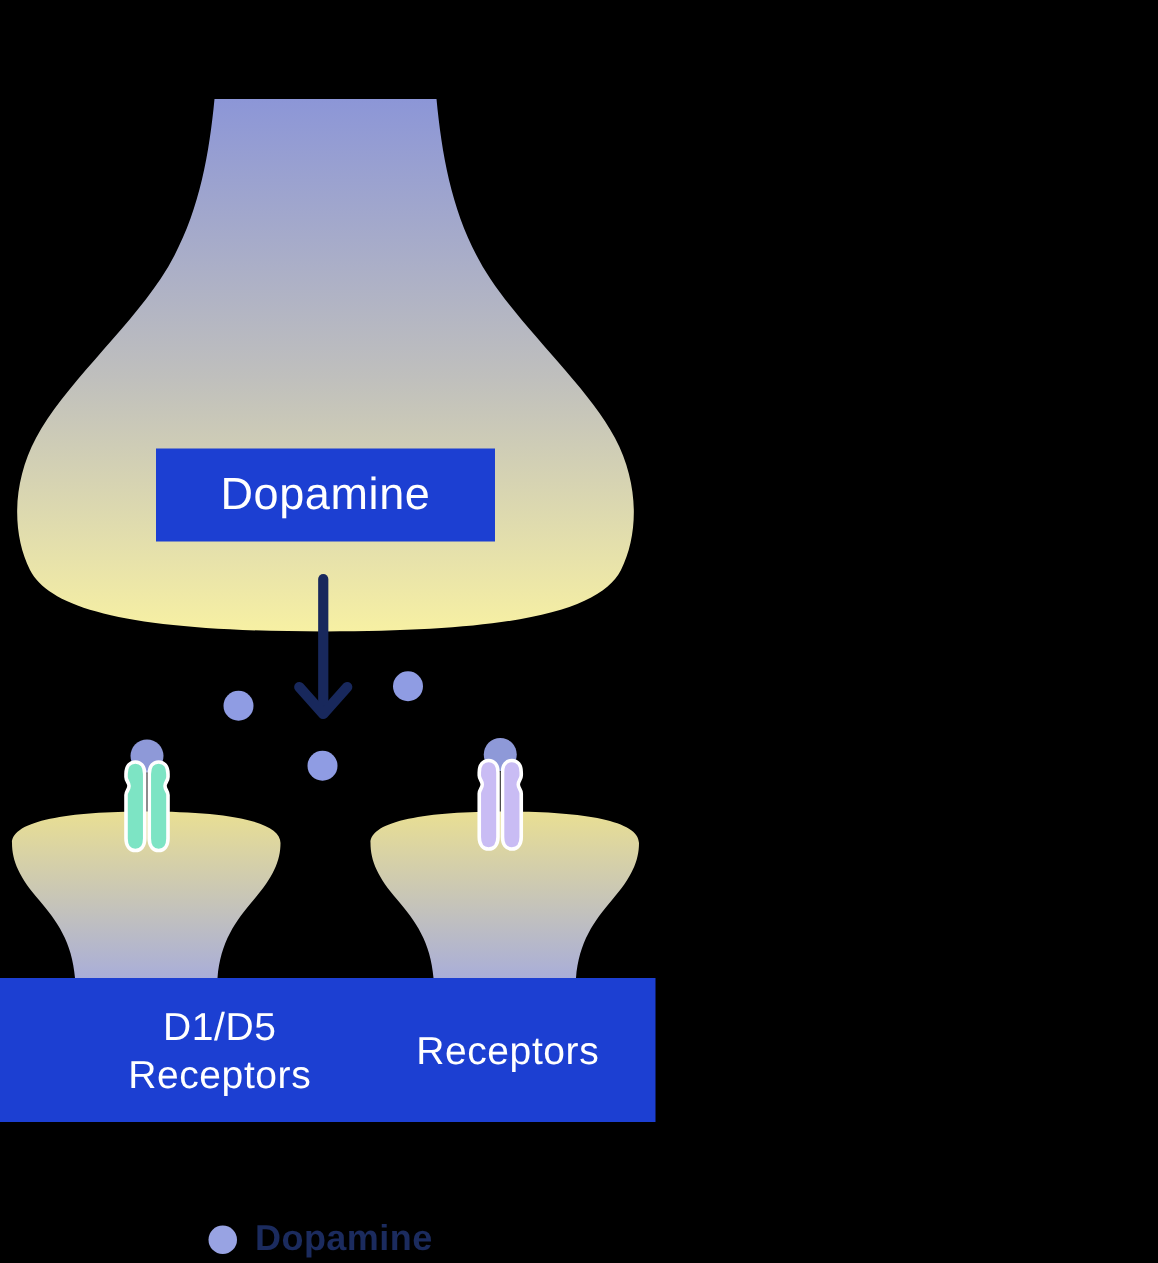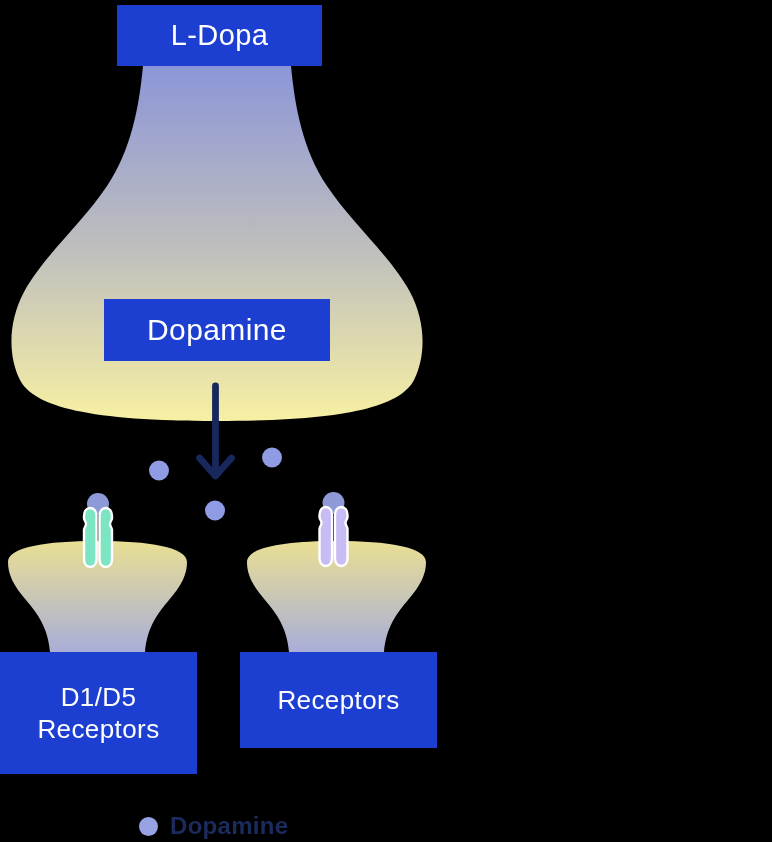--- a/index.html
+++ b/index.html
@@ -27,21 +27,21 @@
     display: flex;
     flex-direction: column;
     align-items: center;
     justify-content: center;
     text-align: center;
     letter-spacing: 0.4px;
     font-weight: 500;
   }
   .box-ldopa    { left: 117px; top: 5px;   width: 205px; height: 61px; font-size: 29px; }
   .box-dopamine { left: 104px; top: 299px; width: 226px; height: 62px; font-size: 30px; }
-  .box-d1       { left: 0px;   top: 652px; width: 197px; height: 122px; font-size: 26px; line-height: 32px; }
+  .box-d1       { left: 0px;   top: 652px; width: 197px; height: 96px; font-size: 26px; line-height: 32px; padding-left: 48px; }
   .box-d2       { left: 240px; top: 652px; width: 197px; height: 96px; font-size: 26px; line-height: 32px; }
   .label-box span { display: block; }
   .legend {
     position: absolute;
     left: 139px;
     top: 812px;
     display: flex;
     align-items: center;
     gap: 12px;
   }
@@ -115,23 +115,20 @@
     <circle cx="272" cy="457.5" r="10" fill="#8f9ce3"></circle>
     <circle cx="215" cy="510.5" r="10" fill="#8f9ce3"></circle>
 
     <use href="#moundShape" fill="url(#moundGrad)"></use>
     <use href="#moundShape" fill="url(#moundGrad)" transform="translate(239,0)"></use>
 
     <use href="#receptorIcon" color="#7de4c4"></use>
     <use href="#receptorIcon" color="#c9bcf4" transform="translate(235.5,-1)"></use>
   </svg>
 
-  <div class="label-box box-ldopa">
-    <span>L-Dopa</span>
-  </div>
 
   <div class="label-box box-dopamine">
     <span>Dopamine</span>
   </div>
 
   <div class="label-box box-d1">
     <span>D1/D5</span>
     <span>Receptors</span>
   </div>
 

